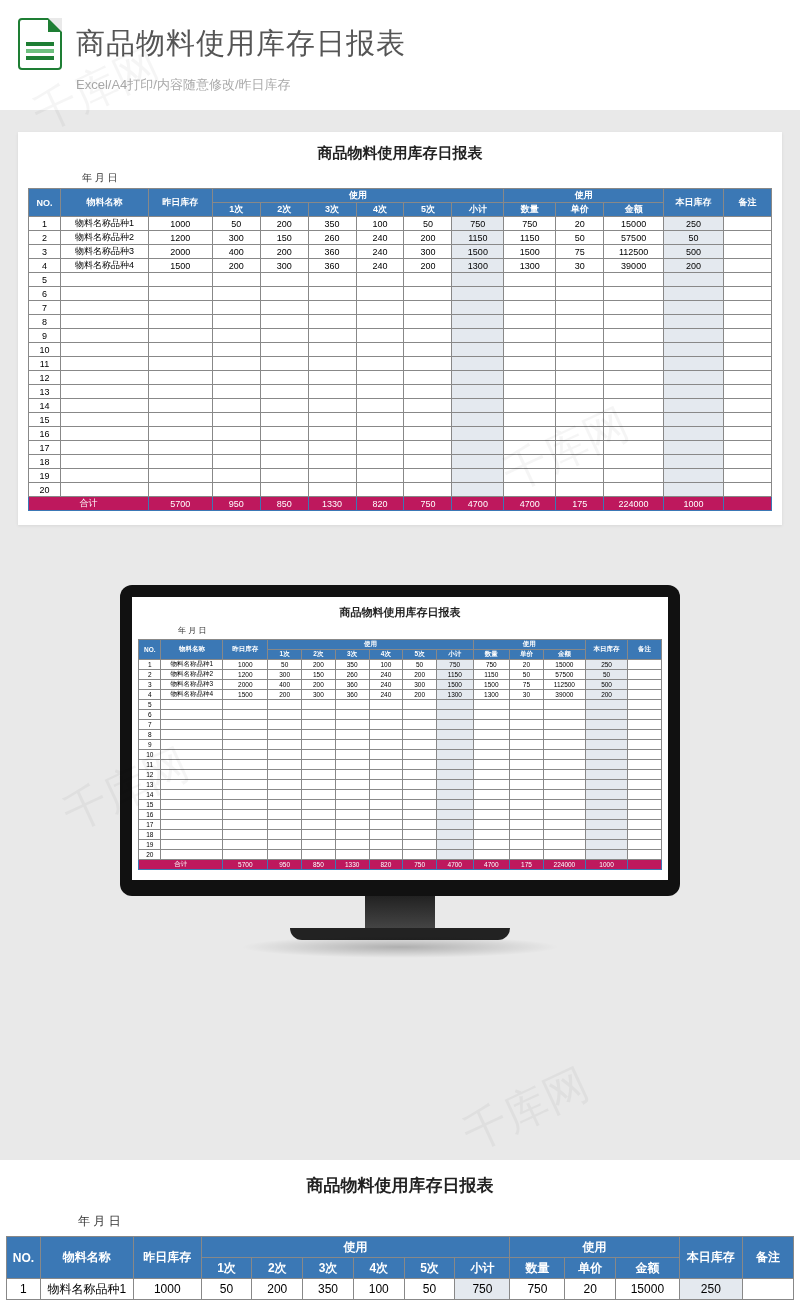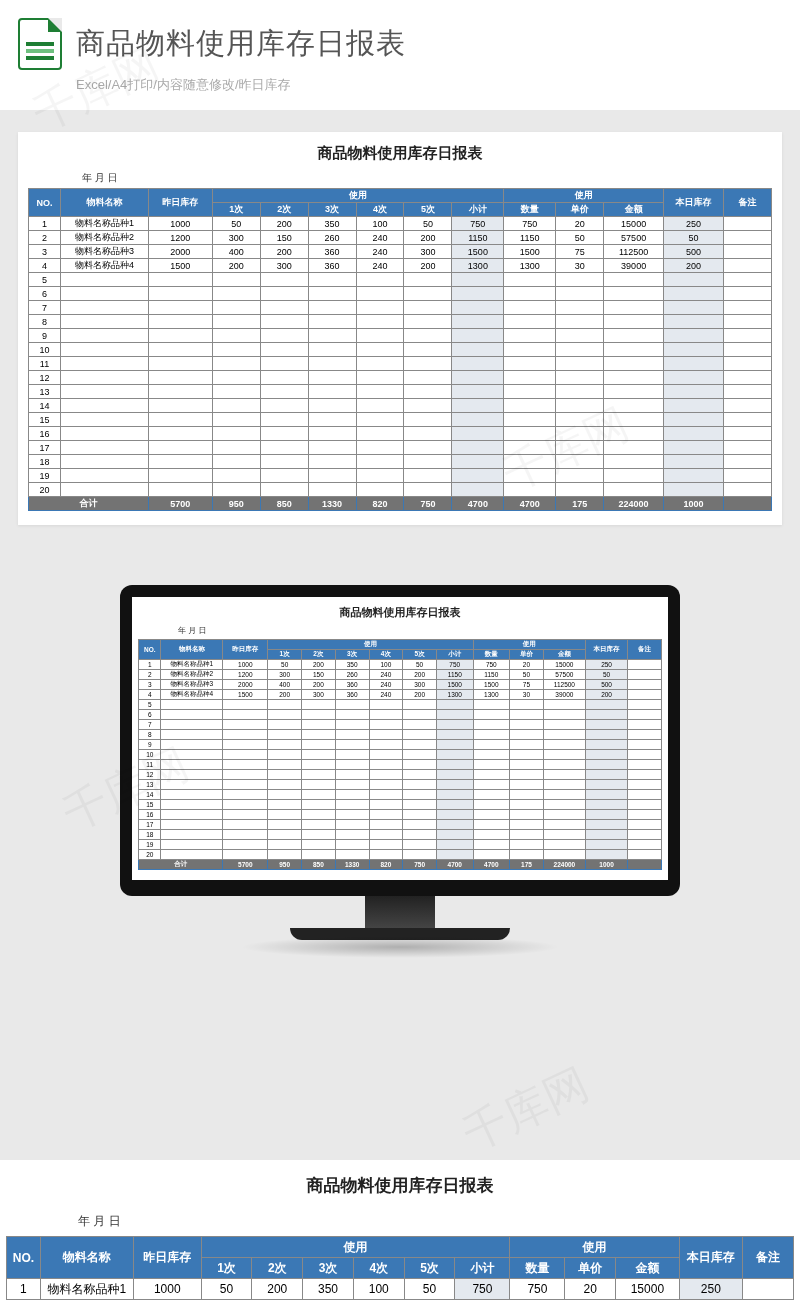--- a/index.html
+++ b/index.html
@@ -16,21 +16,21 @@
 .sheet-card{background:#fff;margin:22px 18px 0 18px;padding:12px 10px 14px 10px;box-shadow:0 1px 3px rgba(0,0,0,0.08)}
 .sheet-title{text-align:center;font-weight:700;font-size:15px;color:#222;margin-bottom:8px}
 .date-line{font-size:10px;color:#333;padding-left:54px;margin-bottom:3px}
 table{border-collapse:collapse;width:100%;font-size:9px;table-layout:fixed}
 th,td{border:1px solid #888;height:14px;text-align:center;overflow:hidden;white-space:nowrap}
 th{background:#3b78b5;color:#fff;font-weight:700}
 col.c-no{width:4%} col.c-name{width:11%} col.c-prev{width:8%}
 col.c-use{width:6%} col.c-sub{width:6.5%} col.c-qty{width:6.5%}
 col.c-pr{width:6%} col.c-amt{width:7.5%} col.c-today{width:7.5%} col.c-rem{width:6%}
 td.shade{background:#e4e9ef}
-tr.total td{background:#737373;color:#fff;font-weight:700;border-color:#3b78b5}
+tr.total td{background:#be185d;color:#fff;font-weight:400;border-color:#3b78b5}
 .monitor-wrap{margin:60px auto 0 auto;width:560px;position:relative}
 .monitor-bezel{background:#111;border-radius:12px;padding:12px 12px 16px 12px}
 .monitor-screen{background:#fff;padding:8px 6px 10px 6px}
 .monitor-screen .sheet-title{font-size:11px;margin-bottom:5px}
 .monitor-screen .date-line{font-size:8px;padding-left:40px}
 .monitor-screen table{font-size:6.5px}
 .monitor-screen th,.monitor-screen td{height:10px}
 .stand-neck{width:70px;height:32px;background:linear-gradient(#222,#444);margin:0 auto}
 .stand-base{width:220px;height:12px;background:#222;margin:0 auto;border-radius:0 0 60px 60px}
 .stand-shadow{width:320px;height:22px;background:radial-gradient(ellipse at center,rgba(0,0,0,0.25),rgba(0,0,0,0) 70%);margin:-4px auto 0 auto}

